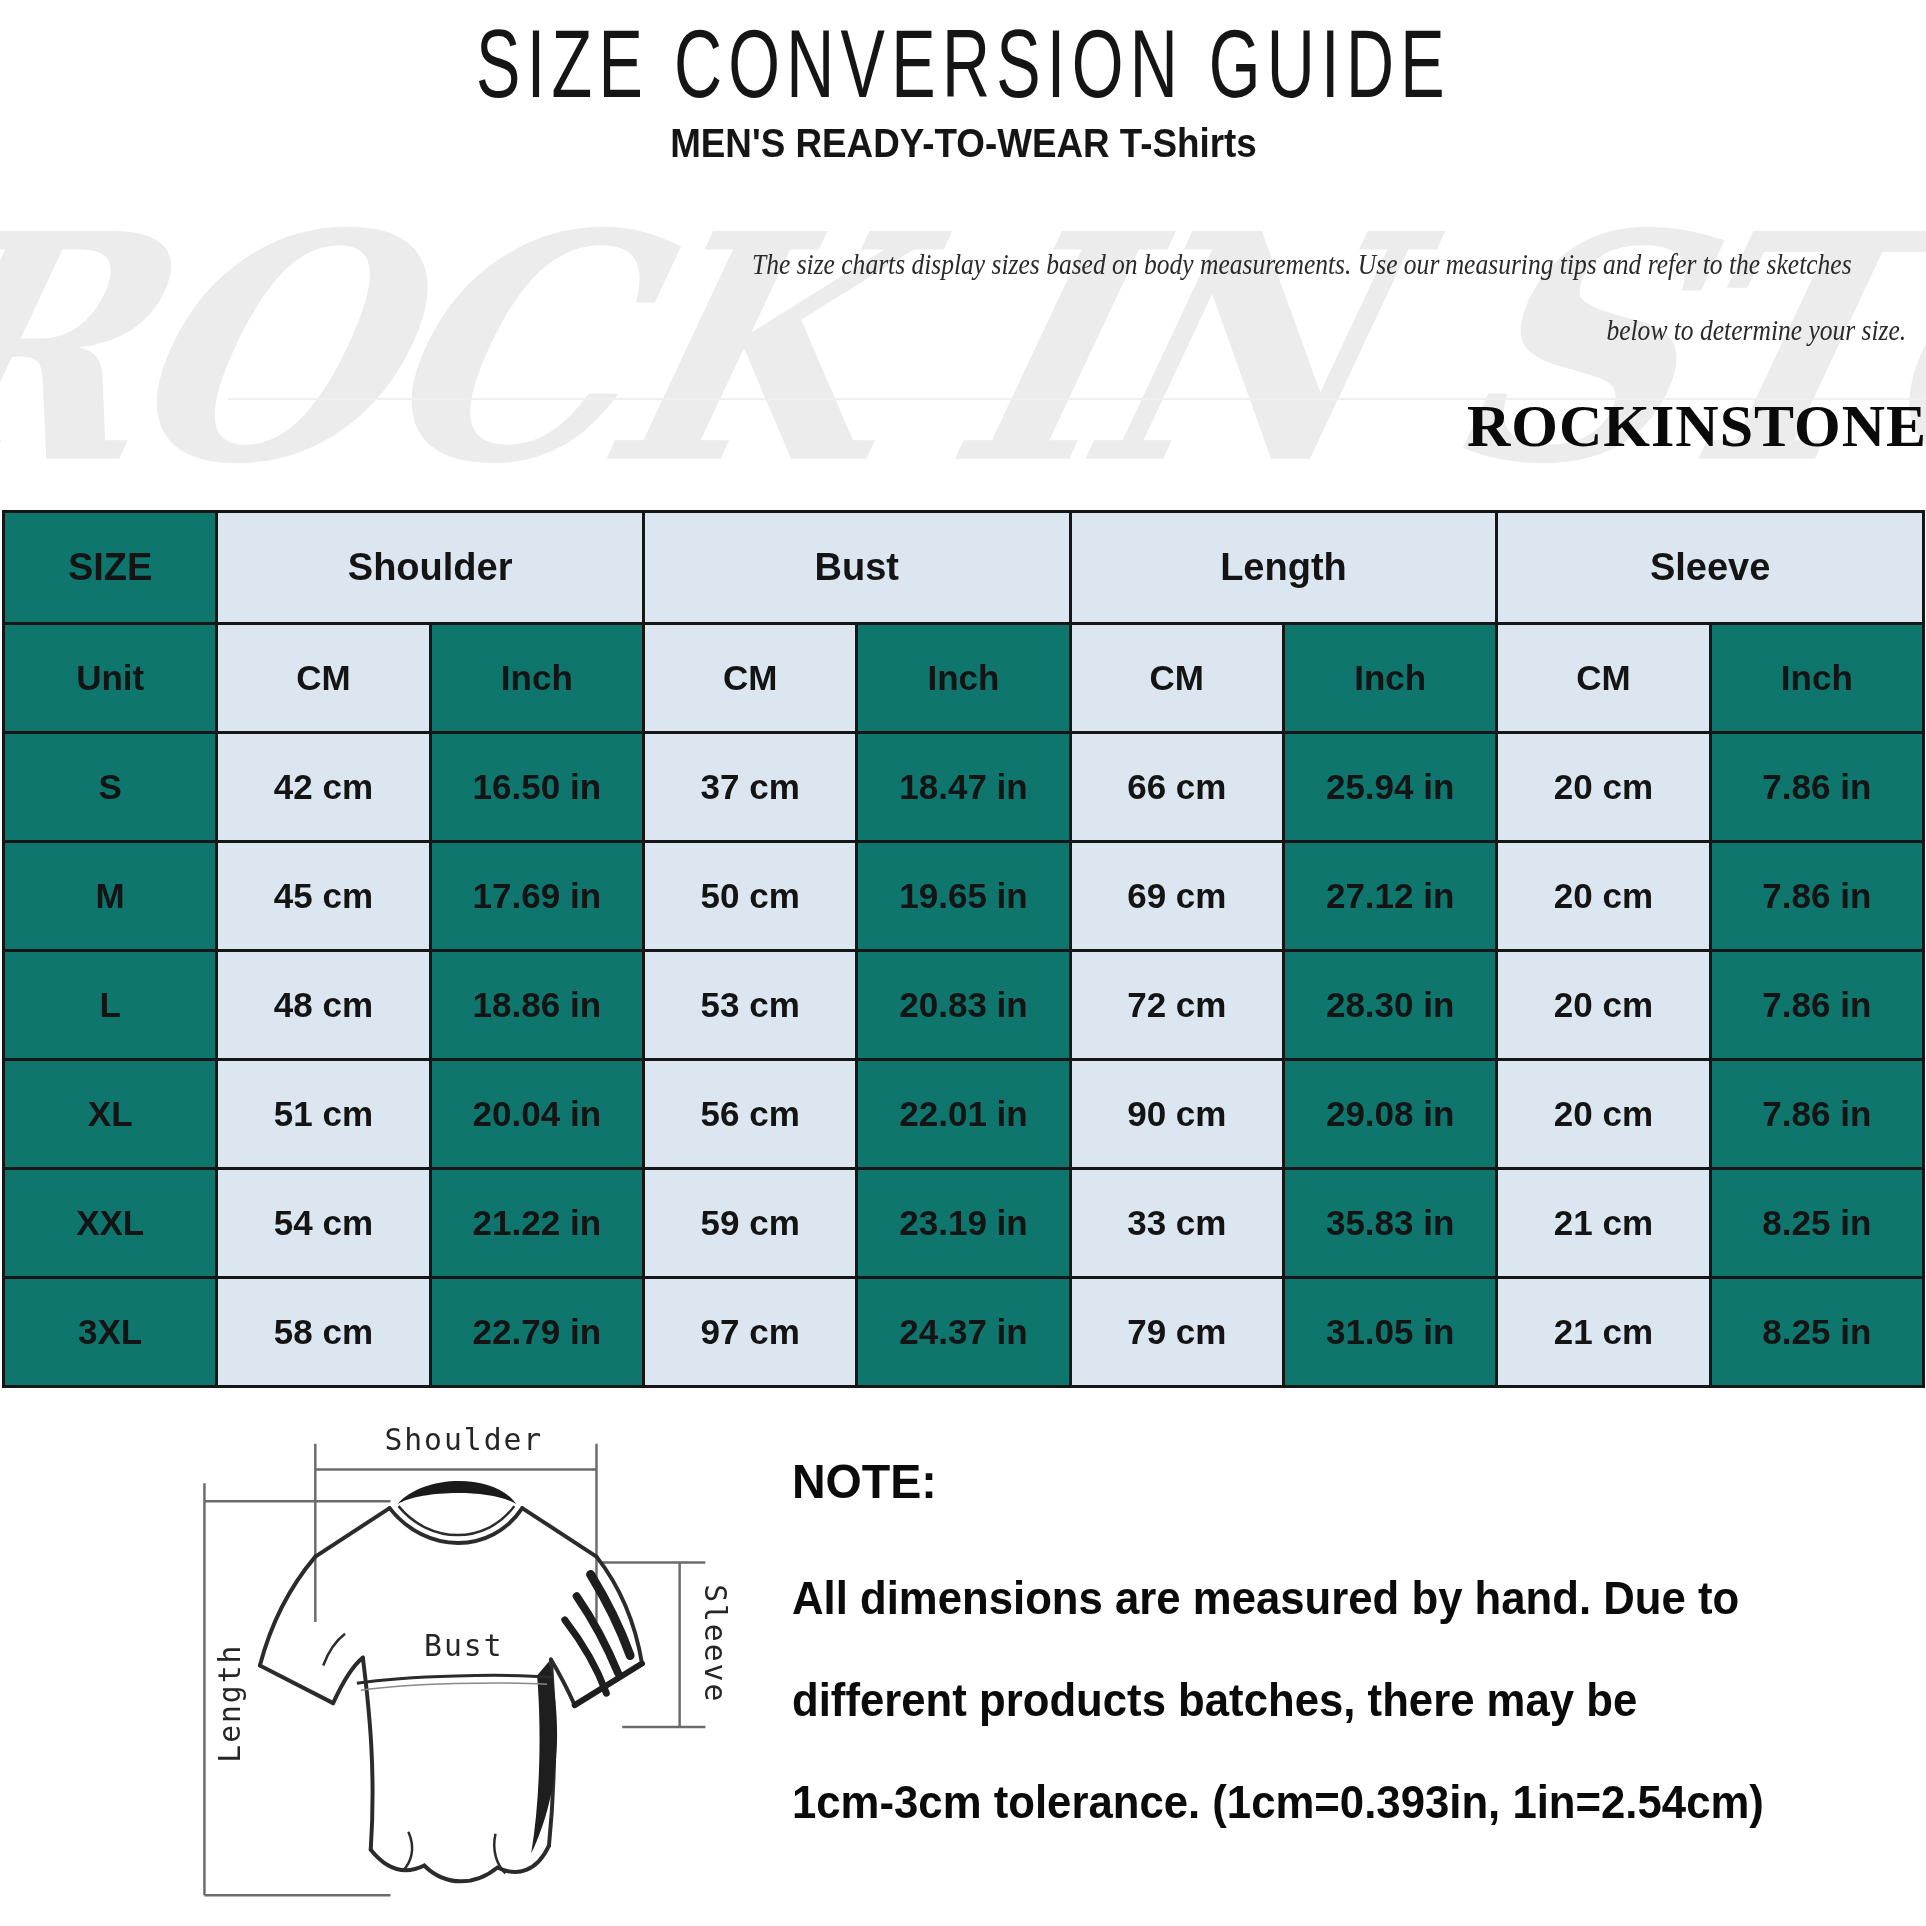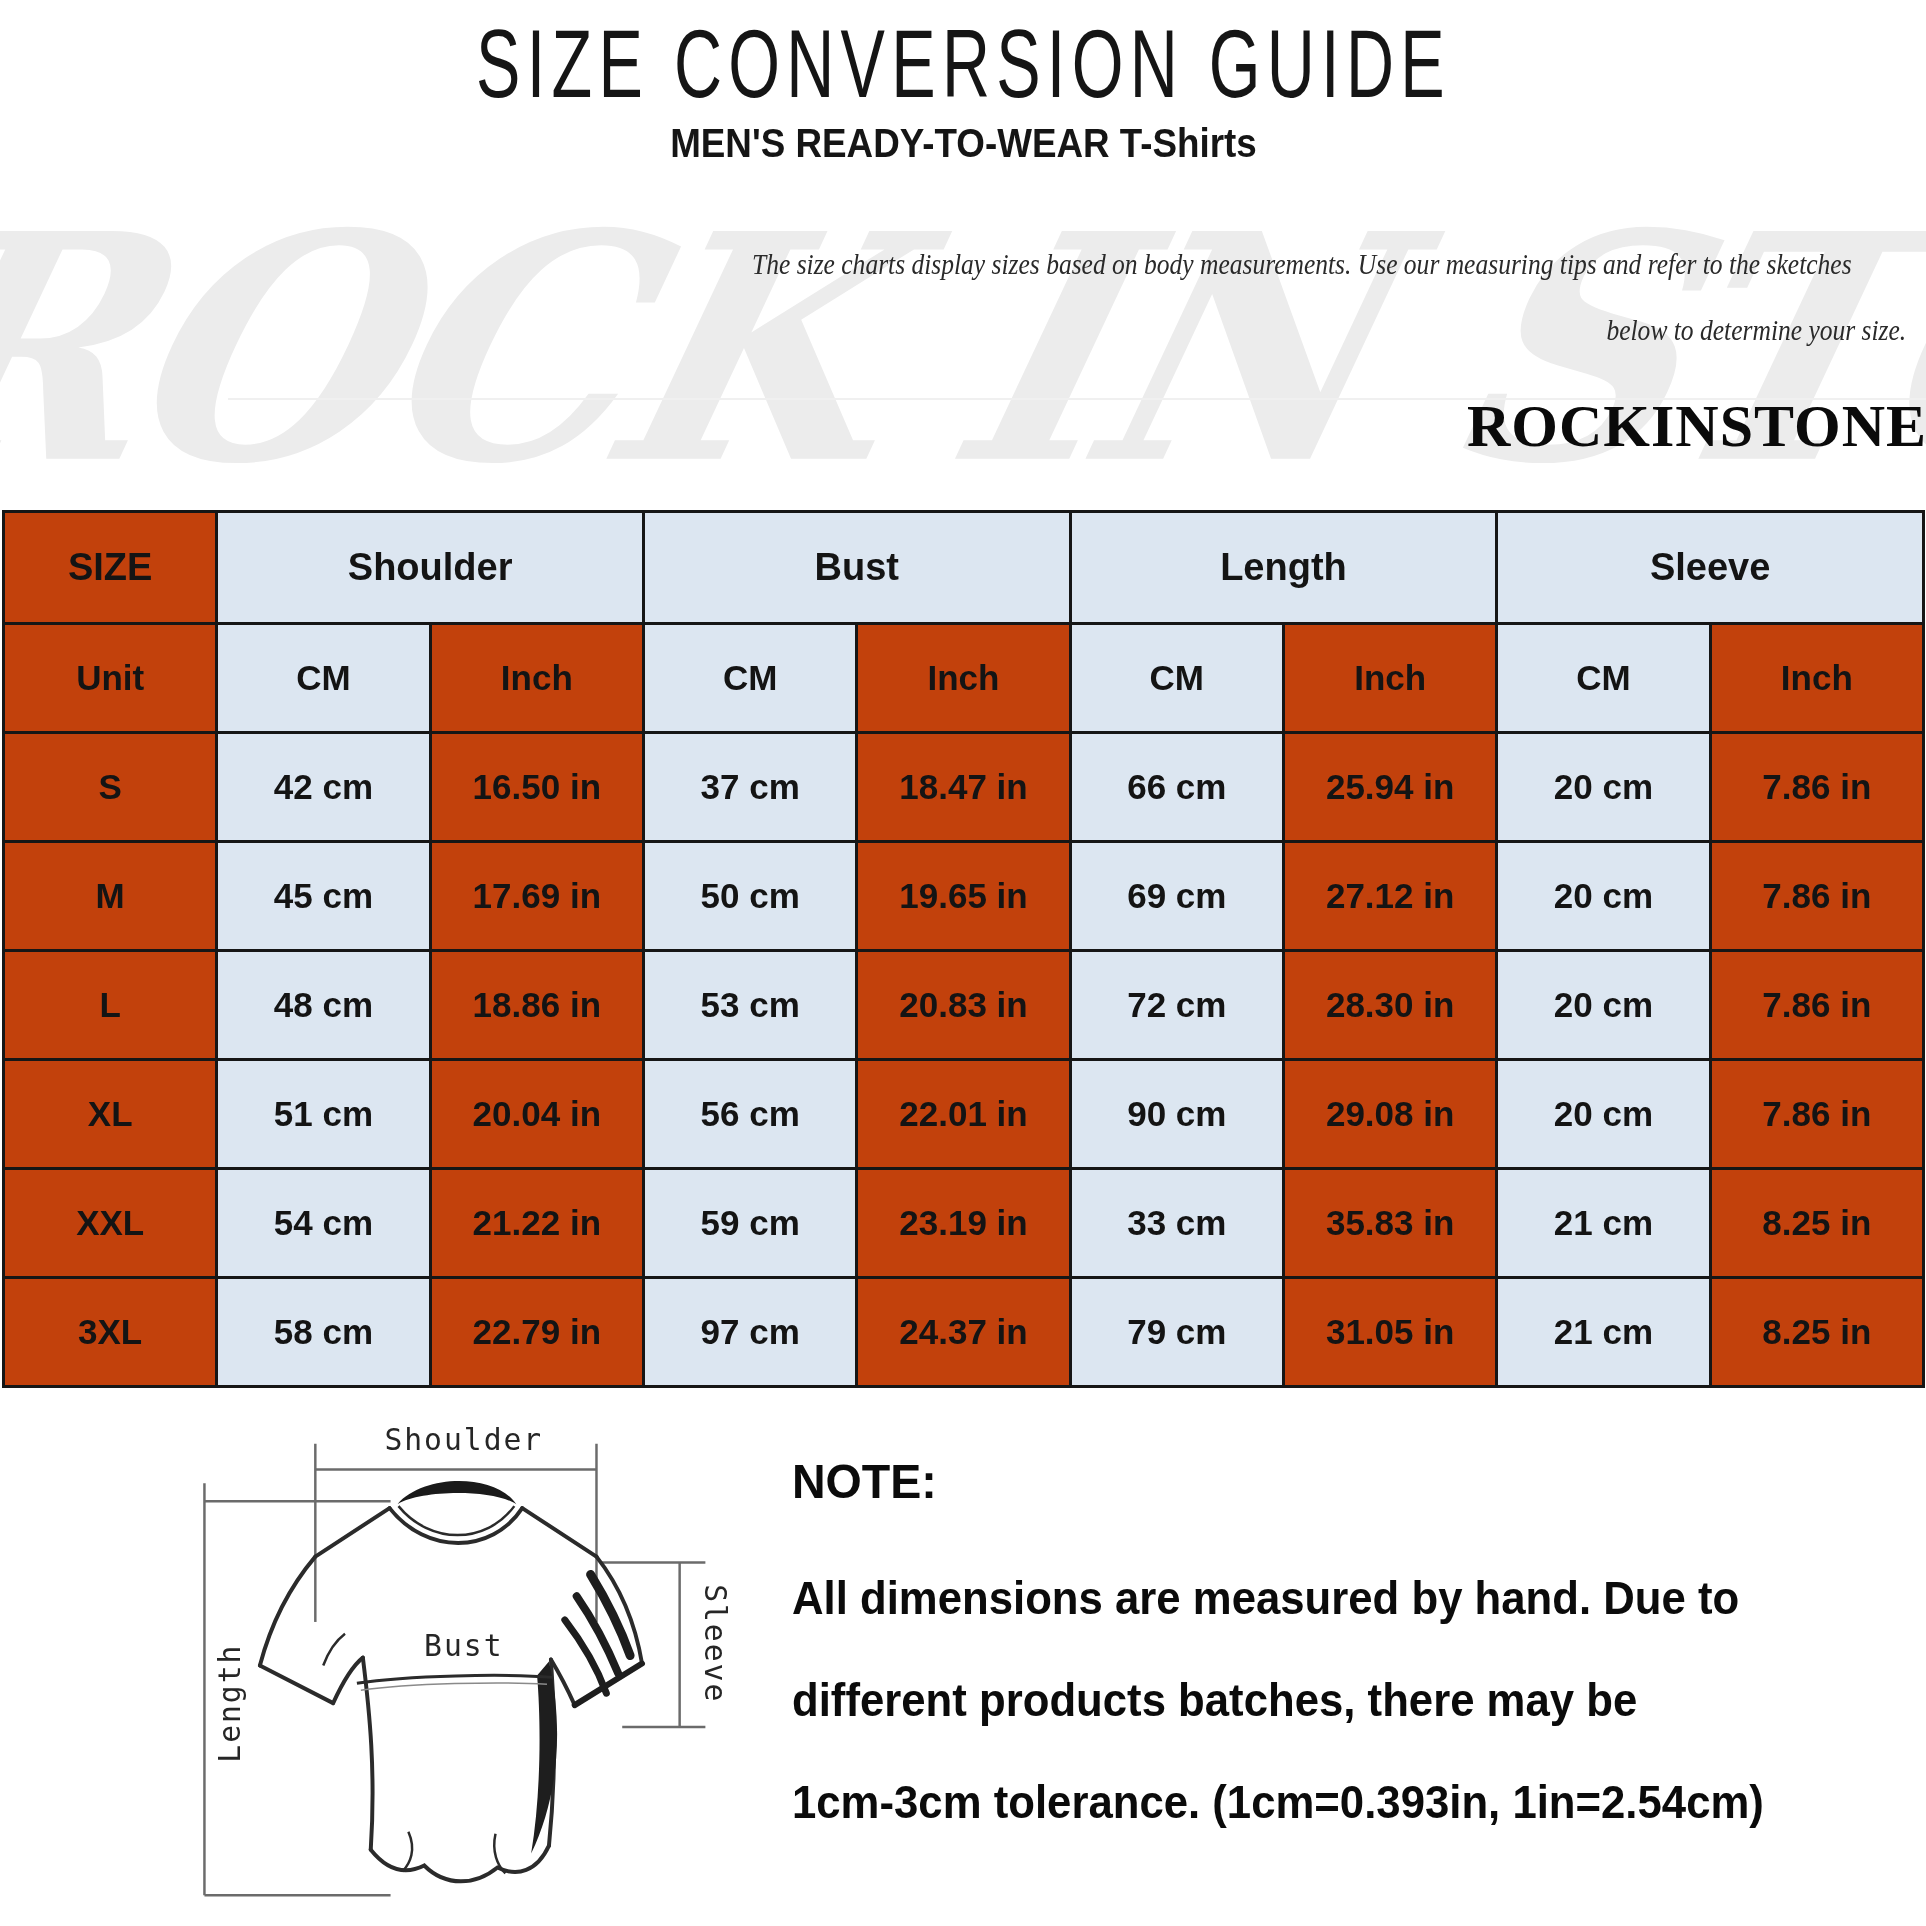--- a/index.html
+++ b/index.html
@@ -54,21 +54,21 @@
   }
   .size-table th, .size-table td {
     border:3px solid #161616; text-align:center; vertical-align:middle;
     padding:0; font-weight:700; color:#141414; font-size:35px;
   }
   .size-table thead tr.group-row { height:112px; }
   .size-table thead tr.group-row th { font-size:38px; }
   .size-table thead tr.unit-row { height:109px; }
   .size-table tbody tr { height:109px; }
   .c-blue  { background:#dce6f1; }
-  .c-white { background:#c2410c; }
+  .c-white { background:#0f766e; }
   
   .sketch { position:absolute; left:149px; top:1406px; z-index:2; }
   .sketch text {
     font-family:"DejaVu Sans Mono", monospace; font-size:30px; fill:#262626;
     letter-spacing:2px;
   }
   
   .note { position:absolute; left:792px; top:1453px; z-index:2; color:#0b0b0b; }
   .note-h {
     font-size:49px; font-weight:700; margin-bottom:38px;

